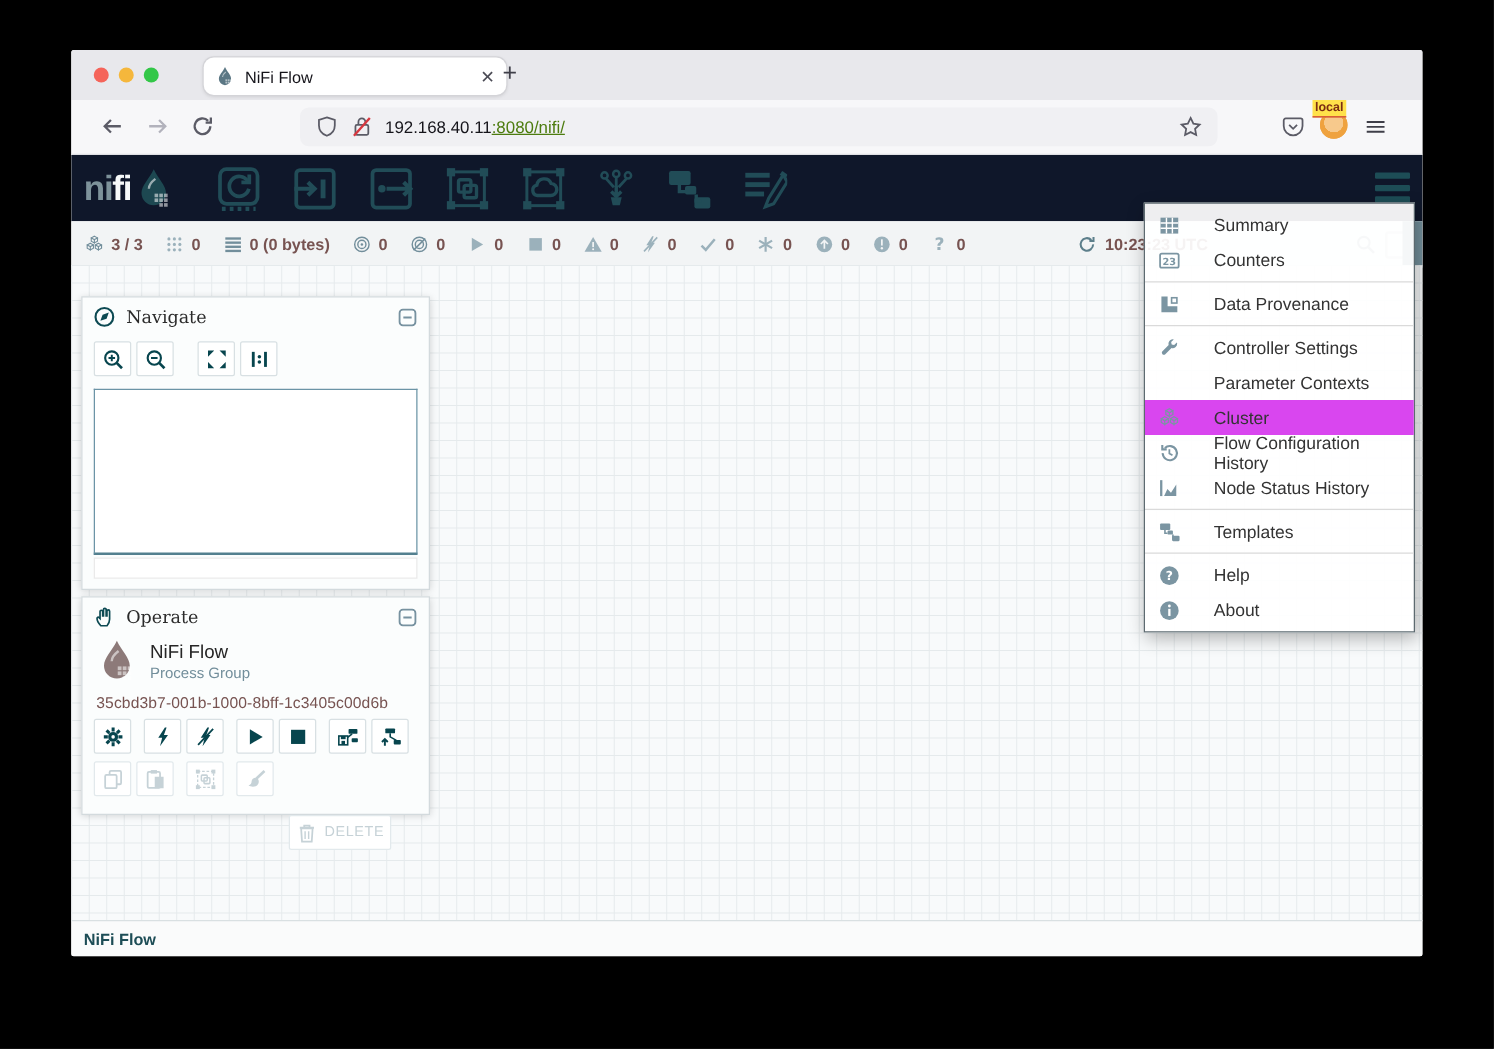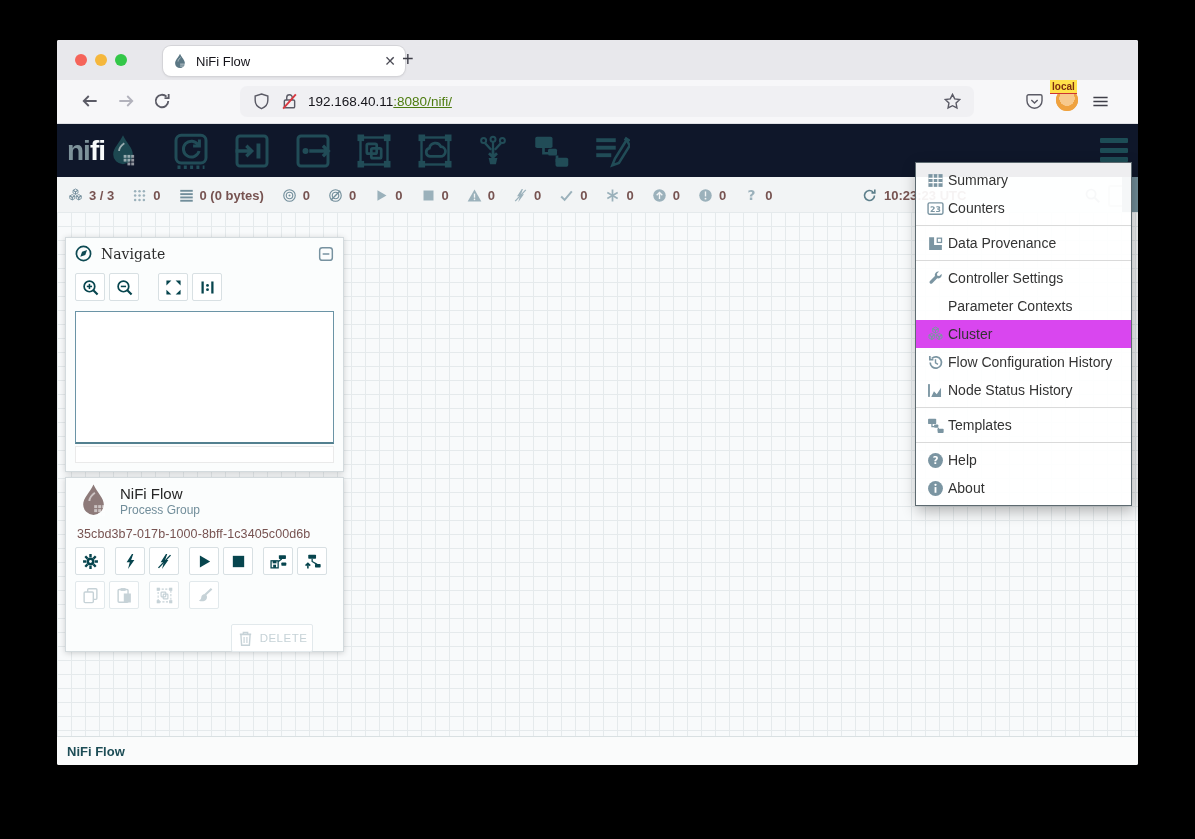--- a/index.html
+++ b/index.html
@@ -79,21 +79,21 @@
   .opflow{display:flex;align-items:center;gap:10px;padding:5px 11px 0;}
   .opdrop{width:33px;height:36px;color:#8d7a79;}
   .opname{font-size:15px;color:#262626;line-height:1.25;}
   .optype{font-size:12px;color:#728e9b;}
   .opid{padding:8px 11px 3px;font-size:12.5px;color:#775351;letter-spacing:.1px;}
   .oprow{display:flex;gap:4px;padding:3px 9px 0;}
   .delbtn{width:80px;gap:6px;font-size:11.5px;letter-spacing:.5px;color:#c6d2d7;margin-top:43px;}
   
   .gmenu{position:absolute;left:858px;top:122px;width:215px;background:rgba(255,255,255,.93);
     border:1px solid #5d6a70;box-shadow:2px 5px 14px rgba(0,0,0,.30);z-index:40;padding:3px 0;list-style:none;margin:0;}
-  .mi{height:28px;display:flex;align-items:center;gap:4px;padding:0 11px;font-size:14px;color:#333;cursor:pointer;}
+  .mi{height:28px;display:flex;align-items:center;gap:27px;padding:0 11px;font-size:14px;color:#333;cursor:pointer;}
   .mi .mic{width:17px;height:17px;color:#7b95a2;flex:none;}
   .mi.hl{background:#d946ef;}
   .msep{height:1px;background:#dadada;margin:3px 0;}
   svg{display:block;}
 </style>
 </head>
 <body>
 
 <svg width="0" height="0" style="position:absolute">
 <defs>
@@ -647,30 +647,39 @@
           <svg class="bic">
             <use href="#i-onetoone"></use>
           </svg>
         </span>
     </div>
     <div class="birdseye"></div>
     <div class="bstrip"></div>
   </div>
 
   <div class="panel operate">
+    <div class="phead">
+      <svg class="hic">
+          <use href="#i-hand"></use>
+        </svg>
+      <span>Operate</span>
+      <svg class="collapse">
+          <use href="#i-minusbox"></use>
+        </svg>
+    </div>
     <div class="opflow">
       <svg class="opdrop">
           <use href="#i-drop"></use>
         </svg>
       <div>
         <div class="opname">NiFi Flow</div>
         <div class="optype">Process Group</div>
       </div>
     </div>
-    <div class="opid">35cbd3b7-017b-1000-8bff-1c3405c00d6b</div>
+    <div class="opid">35cbd3b7-001b-1000-8bff-1c3405c00d6b</div>
     <div class="oprow">
       <span class="sqbtn">
           <svg class="bic">
             <use href="#i-gear"></use>
           </svg>
         </span>
       <span class="sqbtn" style="margin-left:6px">
           <svg class="bic">
             <use href="#i-bolt"></use>
           </svg>

